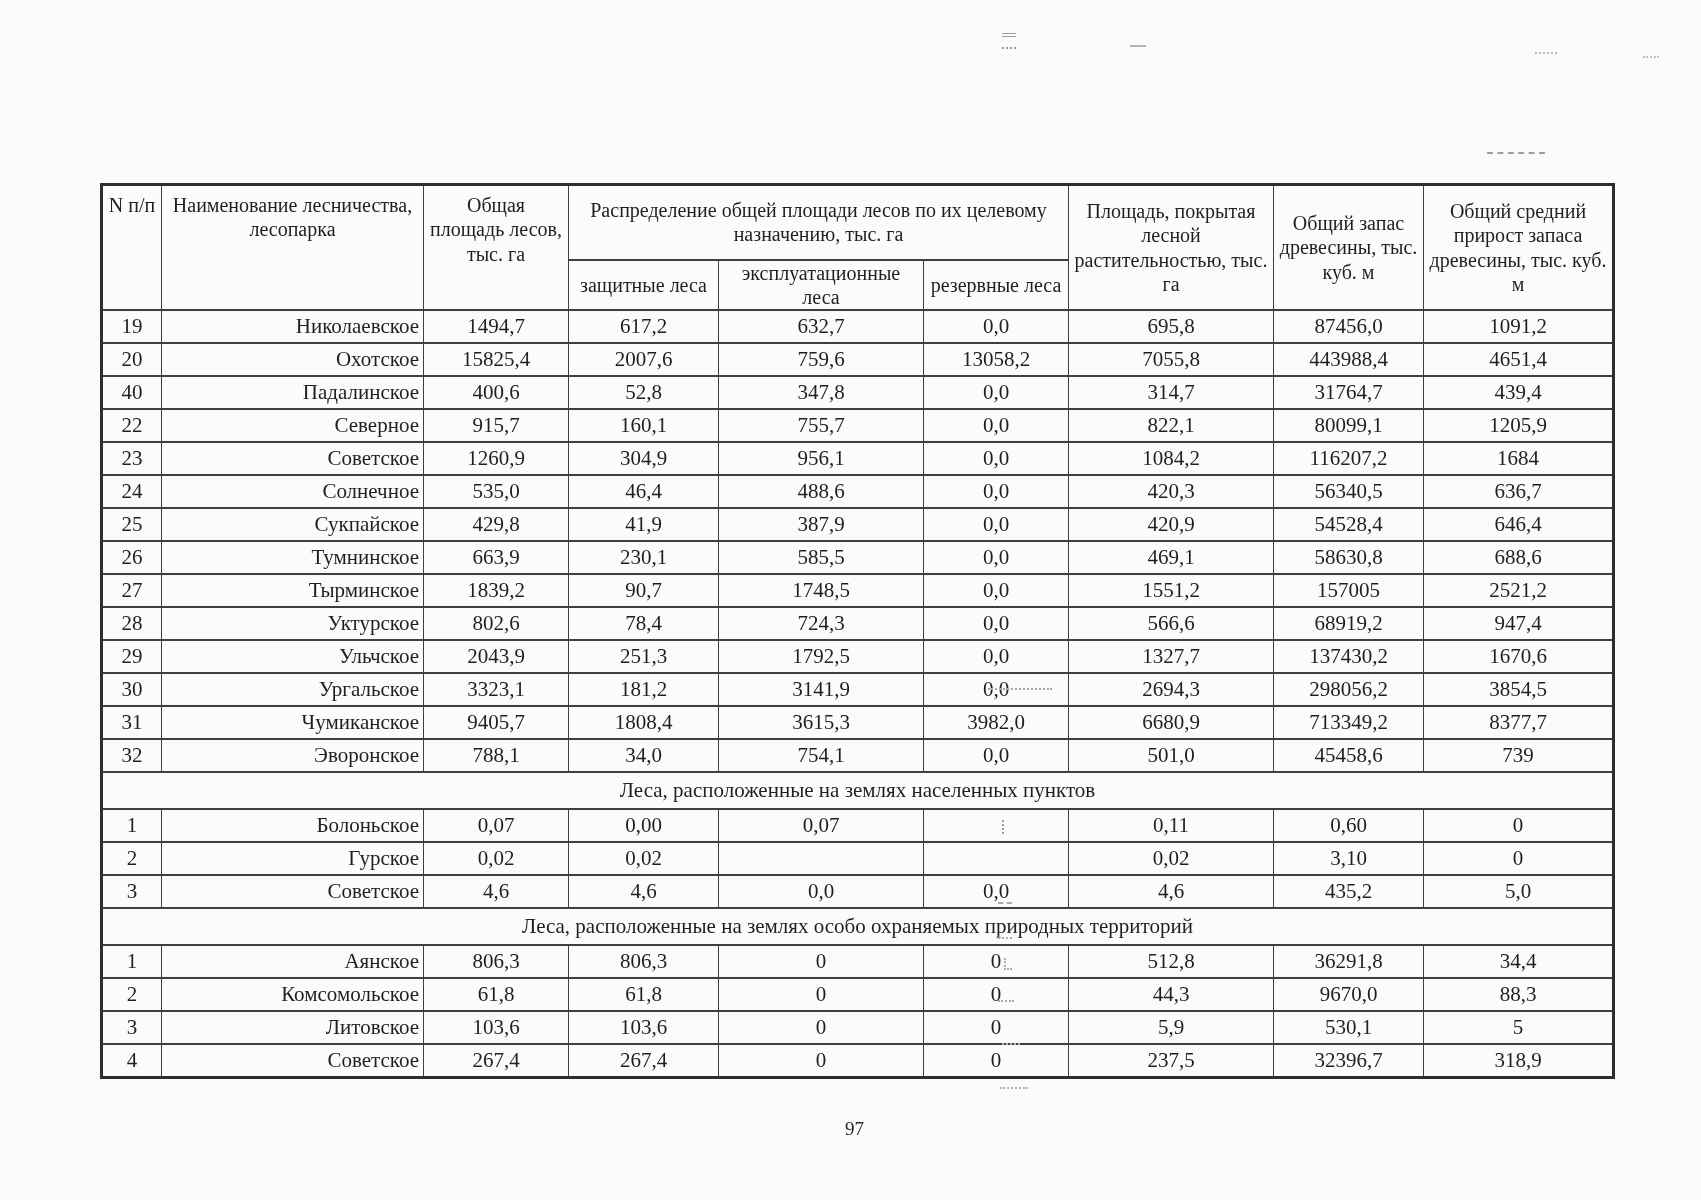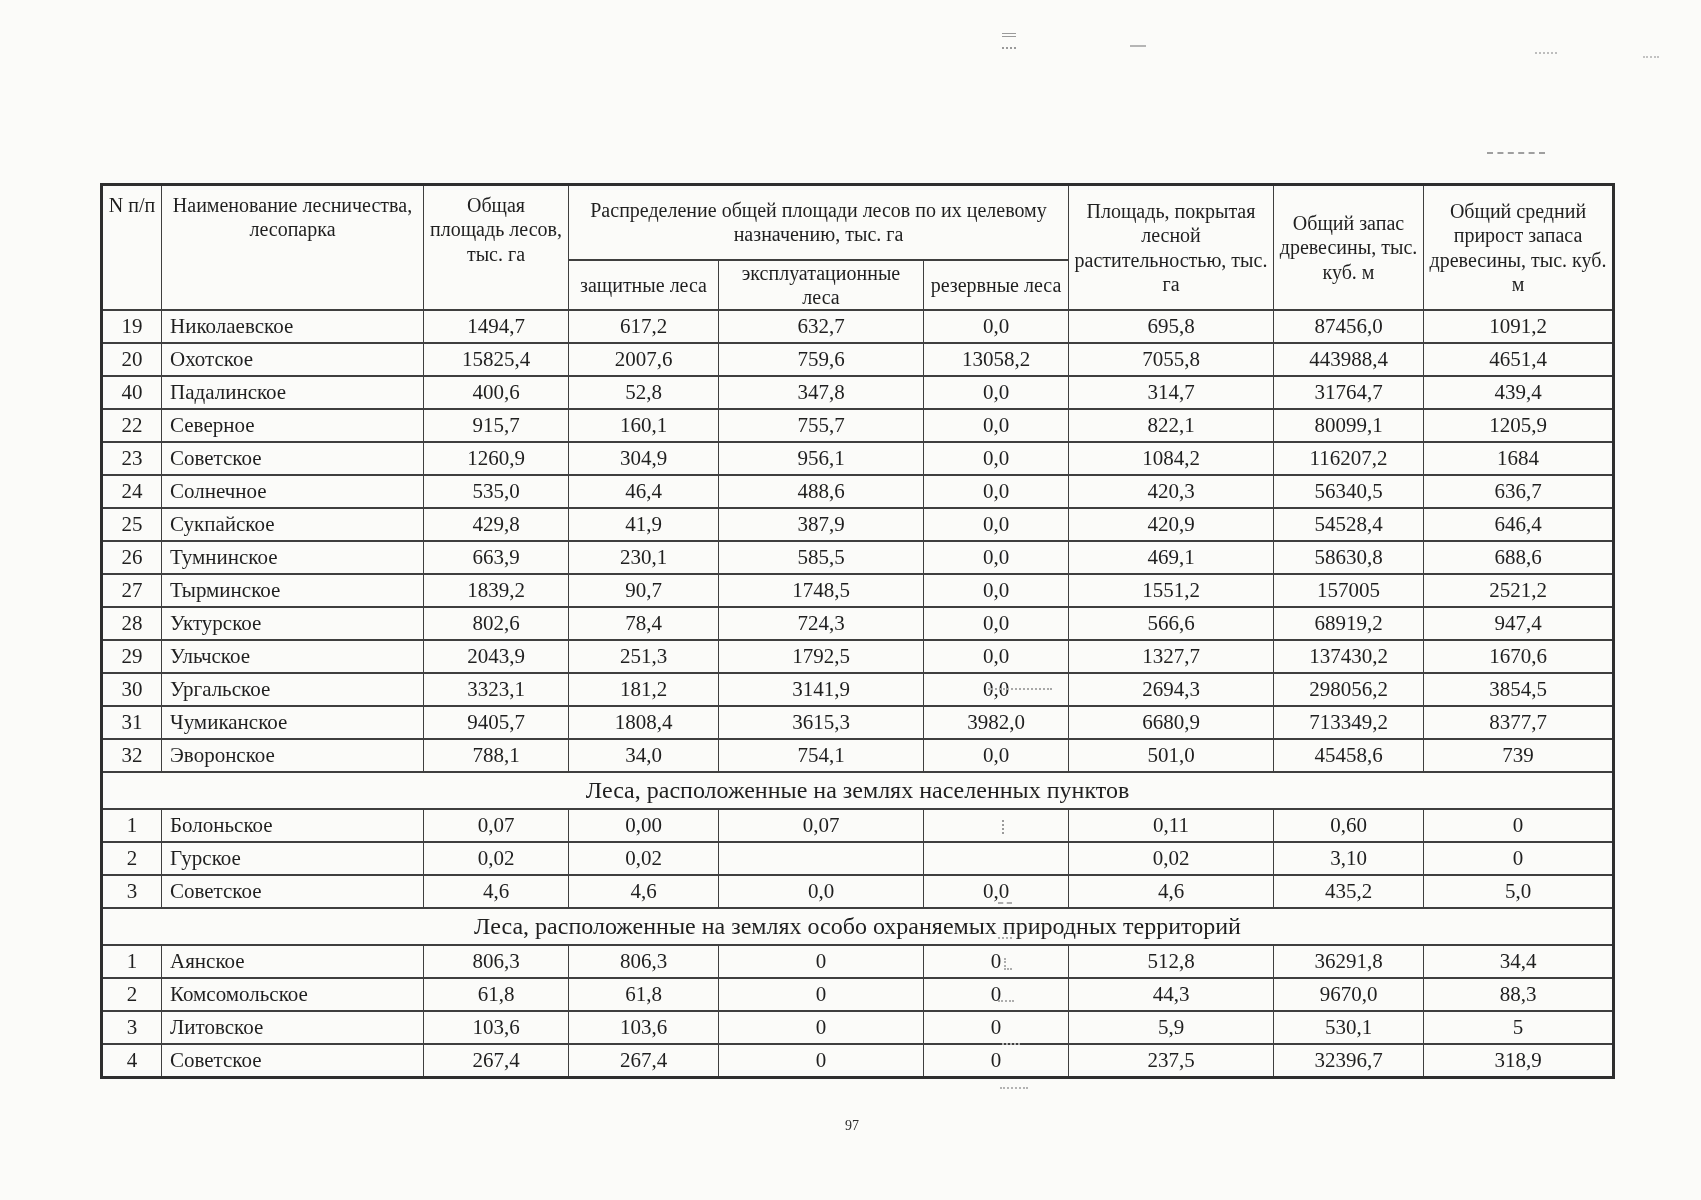--- a/index.html
+++ b/index.html
@@ -40,34 +40,34 @@
   .forest thead tr.h2 { height: 50px; }
   .forest thead th.top-aligned { vertical-align: top; padding-top: 7px; }
 
   .forest tbody td {
     font-size: 21px;
     text-align: center;
     height: 33px;
     white-space: nowrap;
   }
   .forest tbody td.name {
-    text-align: left;
+    text-align: right;
     padding-left: 8px;
     font-family: Liberation Serif, serif;
   }
   .forest tbody tr.section-row td {
-    font-size: 24px;
+    font-size: 21px;
     height: 37px;
     text-align: center;
   }
 
   .page-num {
     position: absolute;
     left: 845px; top: 1118px;
-    font-size: 14px;
+    font-size: 19px;
     color: #2a2a2a;
   }
 
   .artifacts div { position: absolute; }
 </style>
 </head>
 <body>
 
 <table class="forest">
   <colgroup>

